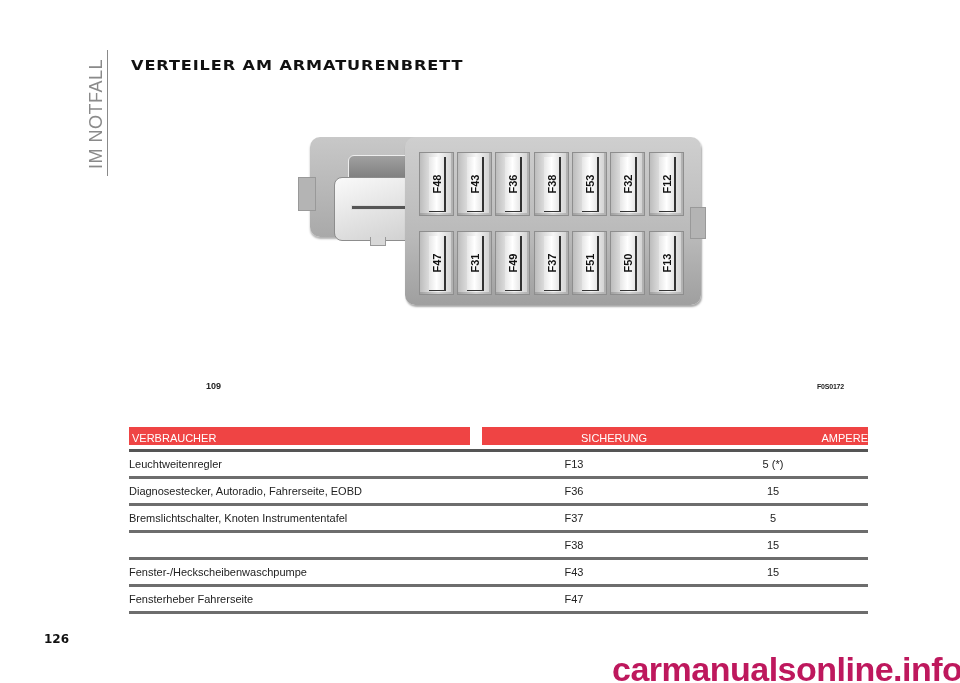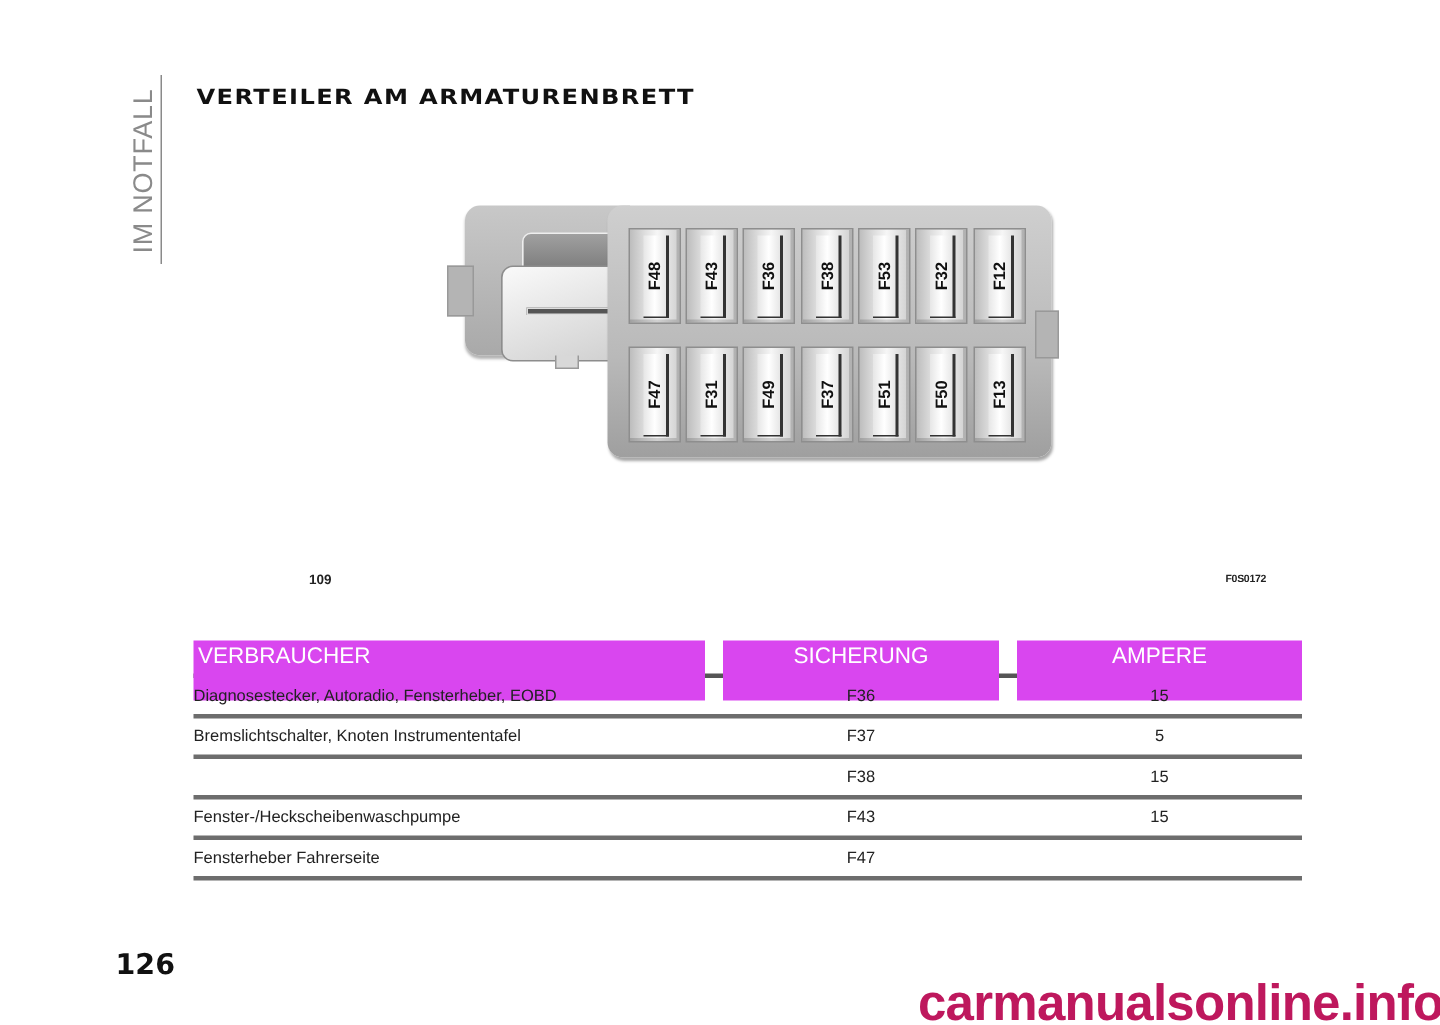--- a/index.html
+++ b/index.html
@@ -30,31 +30,31 @@
   .fuse-core { position:absolute; left:9px; top:4px; width:15px; height:54px; background:linear-gradient(90deg,#e6e6e6,#ffffff 50%,#e6e6e6);
          border-right:2px solid #333; border-bottom:1px solid #333; }
   .fuse-label { position:absolute; left:50%; top:50%; transform:translate(-50%,-50%) rotate(-90deg);
          font-weight:bold; font-size:11px; color:#111; white-space:nowrap; }
 
   .fig-number { position:absolute; left:162px; top:381px; font-size:9px; font-weight:bold; color:#222;margin-left:44px; }
   .fig-code { position:absolute; left:817px; top:383px; font-size:7px; font-weight:bold; color:#222; letter-spacing:-0.2px; }
 
   .table { position:absolute; left:129px; top:427px; width:739px; }
   .thead { position:relative; height:22px; border-bottom:3px solid #555; }
-  .th { position:absolute; top:0; height:40px; background:#d946ef; color:#fff; font-size:15px; line-height:22px; }
+  .th { position:absolute; top:0; height:18px; background:#ef4444; color:#fff; font-size:11px; line-height:22px; }
   .th.c1 { left:0; width:341px; padding-left:3px; box-sizing:border-box; }
-  .th.c2 { left:353px; width:184px; text-align:center; }
-  .th.c3 { left:549px; width:190px; text-align:center; }
+  .th.c2 { left:353px; width:184px; text-align:center;padding-left:40px; }
+  .th.c3 { left:549px; width:190px; text-align:right; }
   .row { position:relative; height:24px; border-bottom:3px solid #6d6d6d; font-size:11px; line-height:24px; color:#222; }
   .cell { position:absolute; top:0; }
   .cell.c1 { left:0; }
   .cell.c2 { left:353px; width:184px; text-align:center; }
   .cell.c3 { left:549px; width:190px; text-align:center; }
 
-  .page-number { position:absolute; left:44px; top:632px; font-family:"DejaVu Sans", sans-serif; font-weight:bold; font-size:19px; color:#111;margin-left:33px; }
+  .page-number { position:absolute; left:44px; top:632px; font-family:"DejaVu Sans", sans-serif; font-weight:bold; font-size:12px; color:#111; }
   .watermark { position:absolute; left:612px; top:650px; font-size:34px; color:#be185d; letter-spacing:-0.5px;font-weight:bold; }
 </style>
 </head>
 <body>
 
 <div class="side-title">
   <span>IM NOTFALL</span>
 </div>
 <div class="side-rule"></div>
 
@@ -134,21 +134,26 @@
 <div class="fig-number">109</div>
 <div class="fig-code">F0S0172</div>
 
 <div class="table">
   <div class="thead">
     <div class="th c1">VERBRAUCHER</div>
     <div class="th c2">SICHERUNG</div>
     <div class="th c3">AMPERE</div>
   </div>
   <div class="row">
-    <span class="cell c1">Diagnosestecker, Autoradio, Fensterheber, EOBD</span>
+    <span class="cell c1">Leuchtweitenregler</span>
+    <span class="cell c2">F13</span>
+    <span class="cell c3">5 (*)</span>
+  </div>
+  <div class="row">
+    <span class="cell c1">Diagnosestecker, Autoradio, Fahrerseite, EOBD</span>
     <span class="cell c2">F36</span>
     <span class="cell c3">15</span>
   </div>
   <div class="row">
     <span class="cell c1">Bremslichtschalter, Knoten Instrumententafel</span>
     <span class="cell c2">F37</span>
     <span class="cell c3">5</span>
   </div>
   <div class="row">
     <span class="cell c2">F38</span>

